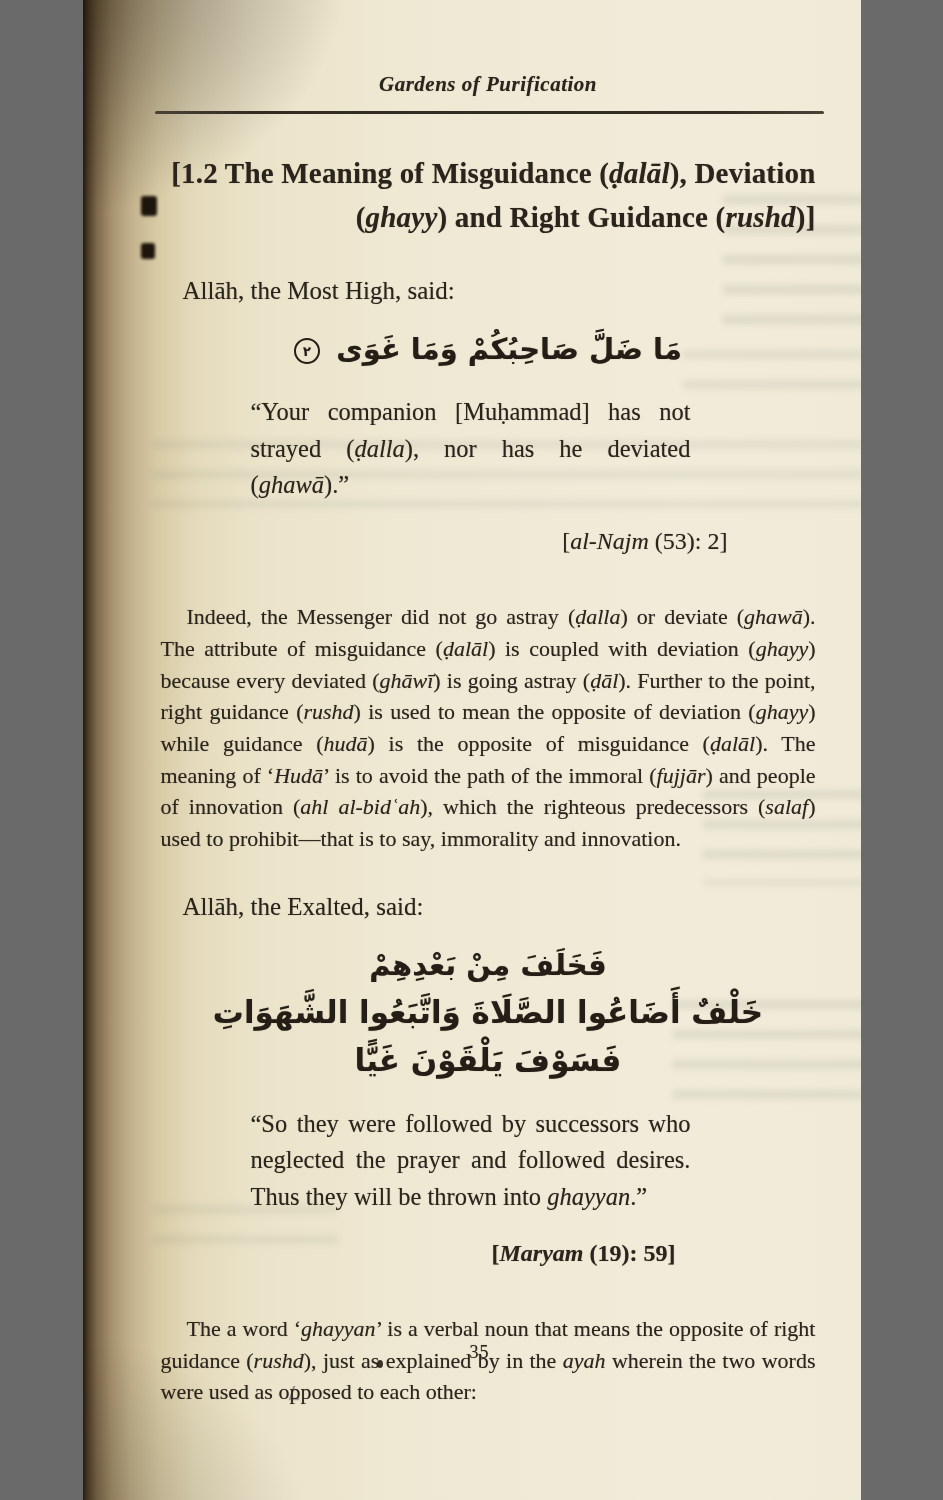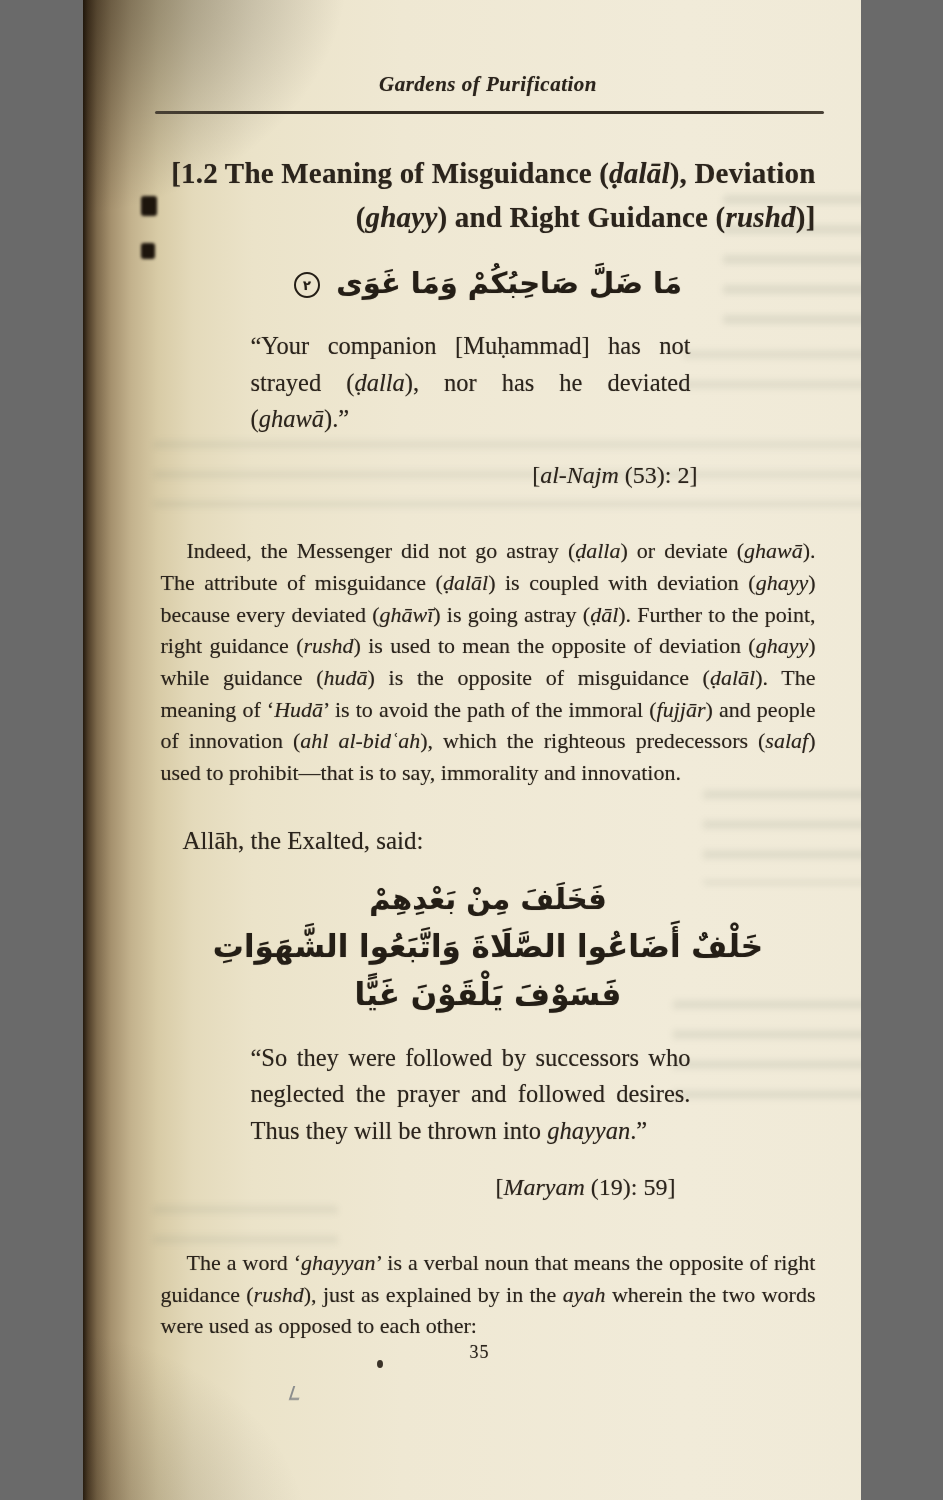--- a/index.html
+++ b/index.html
@@ -67,22 +67,22 @@
     vertical-align:middle;
     margin-right:6px;
   }
   .quote {
     margin:22px 125px 0 90px;
     font-size:24.5px;
     line-height:1.5;
     text-align:justify;
   }
   .citation { margin-top:24px; text-align:right; font-size:24px; }
-  .citation.c1 { margin-right:118px; }
-  .citation.c2 { margin-right:140px; }
+  .citation.c1 { margin-right:88px; }
+  .citation.c2 { margin-right:140px;font-weight:bold; }
   .para {
     margin-top:46px;
     font-size:22px;
     line-height:1.44;
     text-align:justify;
     text-indent:26px;
   }
   .page-number {
     position:absolute;
     left:8px; top:1342px; width:100%;
@@ -134,20 +134,21 @@
   <div class="paren-mark" style="left:931px; top:1182px;"></div>
 
   <div class="content">
 
     <div class="running-header">Gardens of Purification</div>
 
     <div class="rule"></div>
 
     <h1 class="section-title"><span>[1.2 The Meaning of Misguidance (</span><i>ḍalāl</i><span>), Deviation (</span><i>ghayy</i><span>) and Right Guidance (</span><i>rushd</i><span>)]</span></h1>
 
+    <p class="says-line">Allāh, the Most High, said:</p>
 
     <div class="arabic" dir="rtl">
       <span>مَا ضَلَّ صَاحِبُكُمْ وَمَا غَوَى</span>
       <span class="ayah-mark">٢</span>
     </div>
 
     <p class="quote"><span>“Your companion [Muḥammad] has not strayed (</span><i>ḍalla</i><span>), nor has he deviated (</span><i>ghawā</i><span>).”</span></p>
 
     <p class="citation c1"><span>[</span><i>al-Najm</i><span> (53): 2]</span></p>
 

